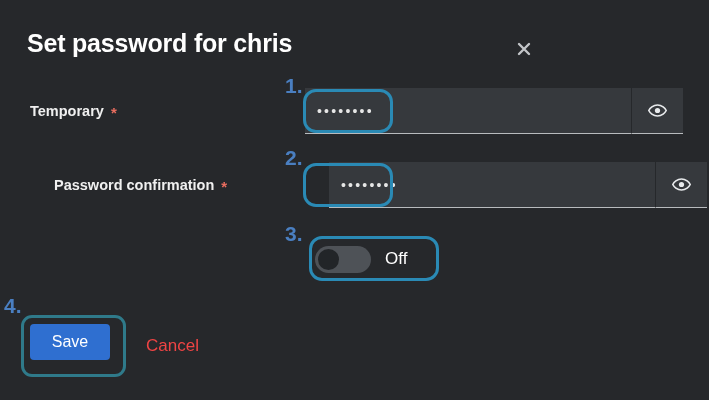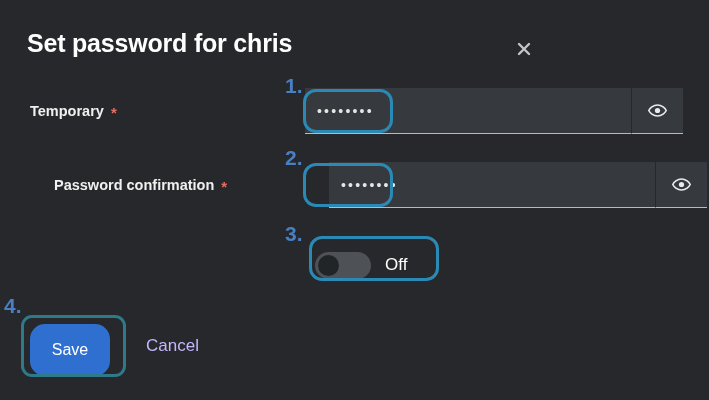--- a/index.html
+++ b/index.html
@@ -118,21 +118,21 @@
     align-items: center;
     justify-content: center;
     cursor: pointer;
     box-sizing: border-box;
   }
 
   
   .switch-wrap {
     position: absolute;
     left: 315px;
-    top: 9px;
+    top: 3px;
     height: 40px;
     display: flex;
     align-items: center;
     cursor: pointer;
   }
   .switch {
     width: 56px;
     height: 27px;
     border-radius: 14px;
     background: #4e5257;
@@ -160,37 +160,37 @@
     left: 0;
     top: 322px;
     width: 709px;
     height: 52px;
   }
   .save-btn {
     position: absolute;
     left: 30px;
     top: 2px;
     width: 80px;
-    height: 52px;
+    height: 36px;
     background: #2f6fd0;
     color: #ffffff;
     border: none;
-    border-radius: 15px;
+    border-radius: 4px;
     font-size: 16px;
     font-family: "Liberation Sans", sans-serif;
     cursor: pointer;
   }
   .cancel-link {
     position: absolute;
     left: 146px;
     top: 2px;
     height: 44px;
     display: flex;
     align-items: center;
-    color: #c4b5fd;
+    color: #ef4444;
     font-size: 17px;
     text-decoration: none;
     cursor: pointer;
   }
 
   
   .anno-box {
     position: absolute;
     border: 3px solid #2a8ab5;
     border-radius: 13px;

